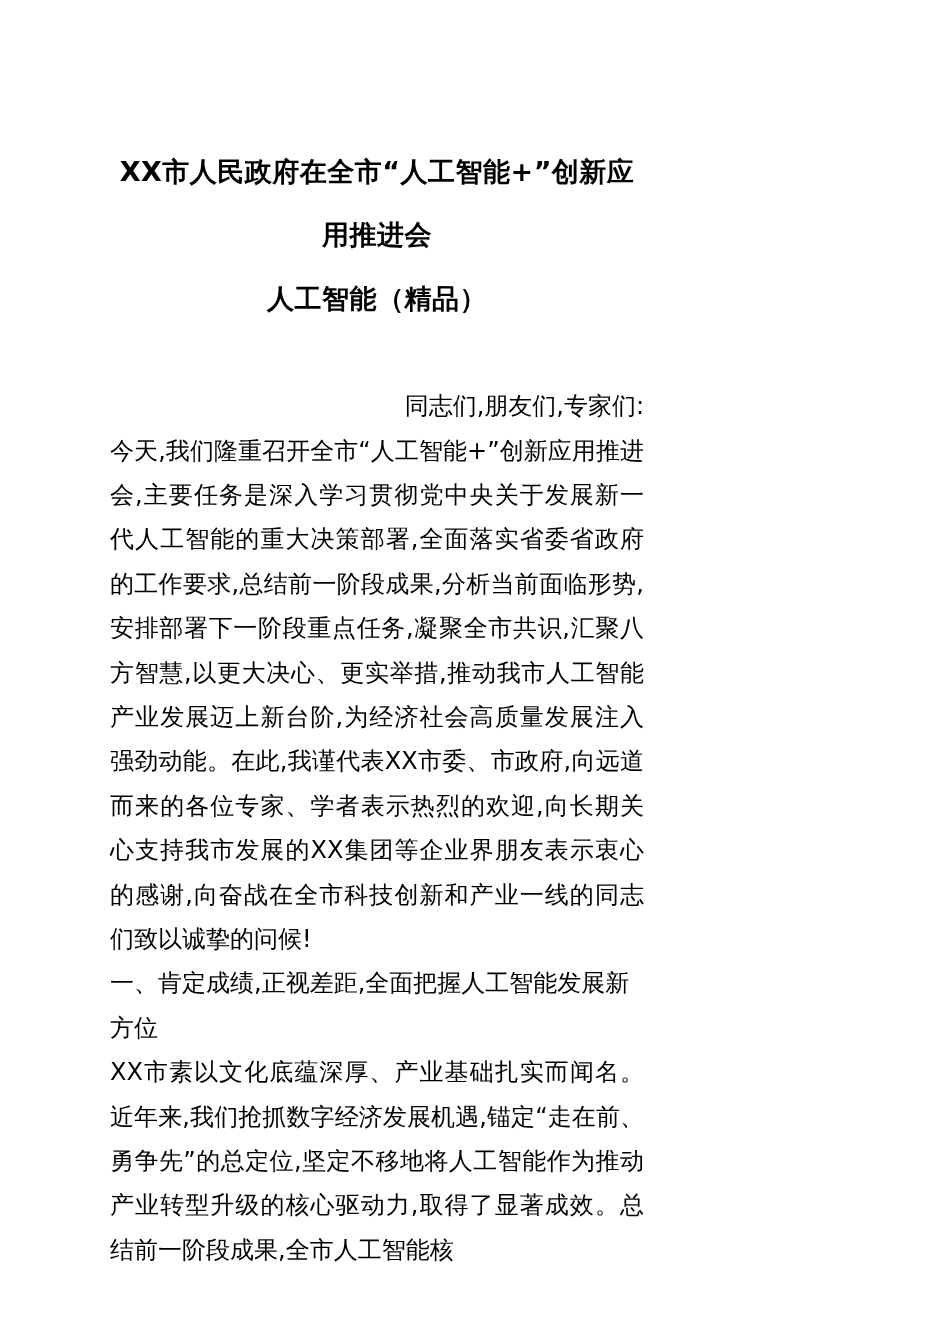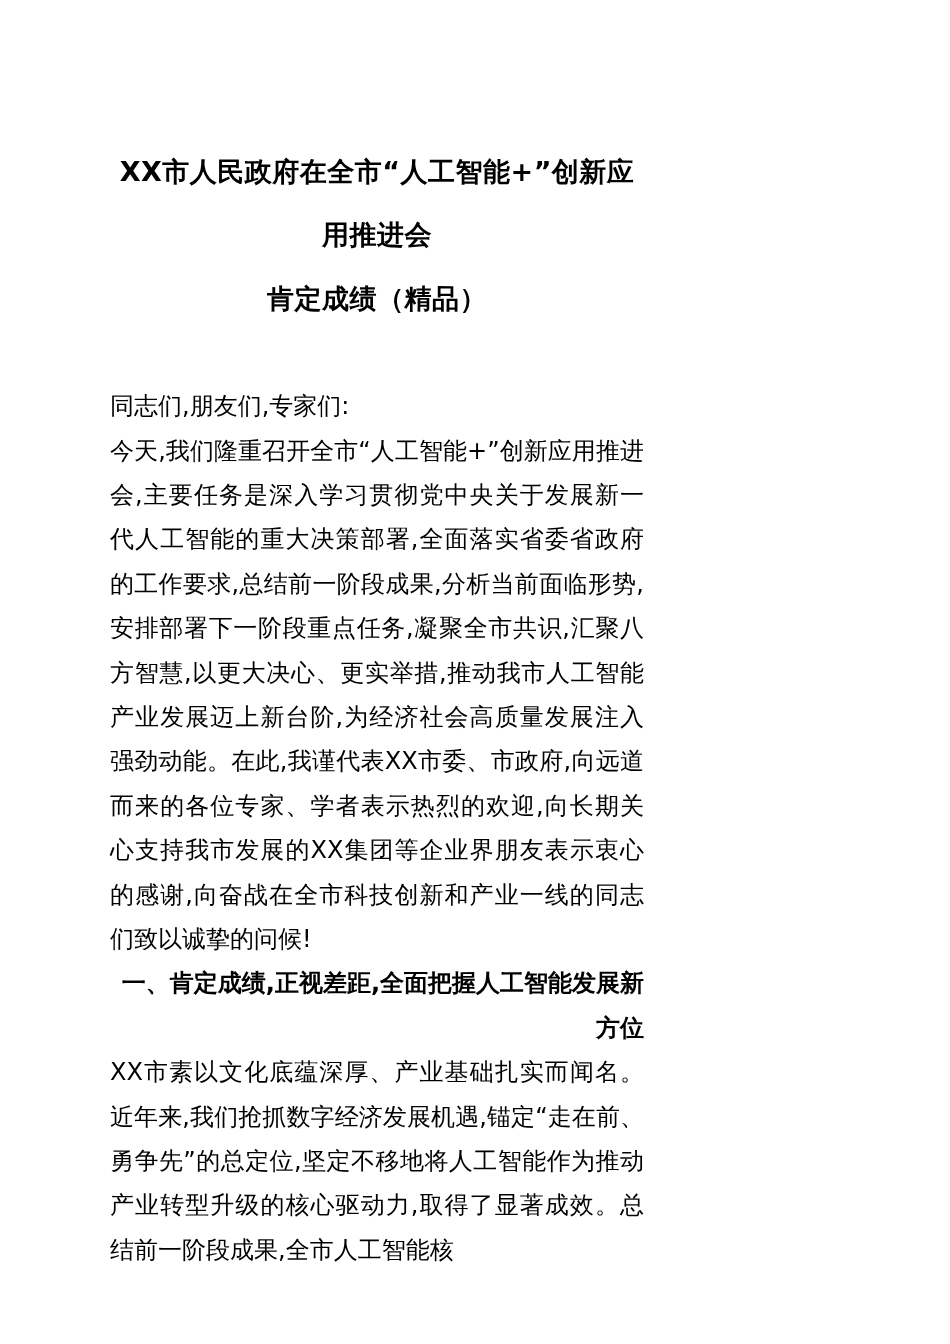--- a/index.html
+++ b/index.html
@@ -42,35 +42,34 @@
     font-family: "DejaVu Sans", "Liberation Sans", sans-serif;
     font-size: 24px;
     line-height: 1.85;
     margin: 0;
     text-align: justify;
     text-justify: inter-ideograph;
     color: #000;
     letter-spacing: 0px;
   }
   p.para.salutation {
-    text-align: left;
+    text-align: right;
   }
   p.para.heading {
-    text-align: right;
-    font-weight: bold;
+    text-align: left;
   }
 </style>
 </head>
 <body>
 
 <div class="page">
 
   <h1 class="doc-title">
     <span class="title-line">XX市人民政府在全市“人工智能+”创新应用推进会</span>
-    <span class="title-line">肯定成绩（精品）</span>
+    <span class="title-line">人工智能（精品）</span>
   </h1>
 
   <div class="body-block">
     <p class="para salutation">同志们,朋友们,专家们:</p>
     <p class="para">今天,我们隆重召开全市“人工智能+”创新应用推进会,主要任务是深入学习贯彻党中央关于发展新一代人工智能的重大决策部署,全面落实省委省政府的工作要求,总结前一阶段成果,分析当前面临形势,安排部署下一阶段重点任务,凝聚全市共识,汇聚八方智慧,以更大决心、更实举措,推动我市人工智能产业发展迈上新台阶,为经济社会高质量发展注入强劲动能。在此,我谨代表XX市委、市政府,向远道而来的各位专家、学者表示热烈的欢迎,向长期关心支持我市发展的XX集团等企业界朋友表示衷心的感谢,向奋战在全市科技创新和产业一线的同志们致以诚挚的问候!</p>
     <p class="para heading">一、肯定成绩,正视差距,全面把握人工智能发展新方位</p>
     <p class="para">XX市素以文化底蕴深厚、产业基础扎实而闻名。近年来,我们抢抓数字经济发展机遇,锚定“走在前、勇争先”的总定位,坚定不移地将人工智能作为推动产业转型升级的核心驱动力,取得了显著成效。总结前一阶段成果,全市人工智能核</p>
   </div>
 
 </div>

